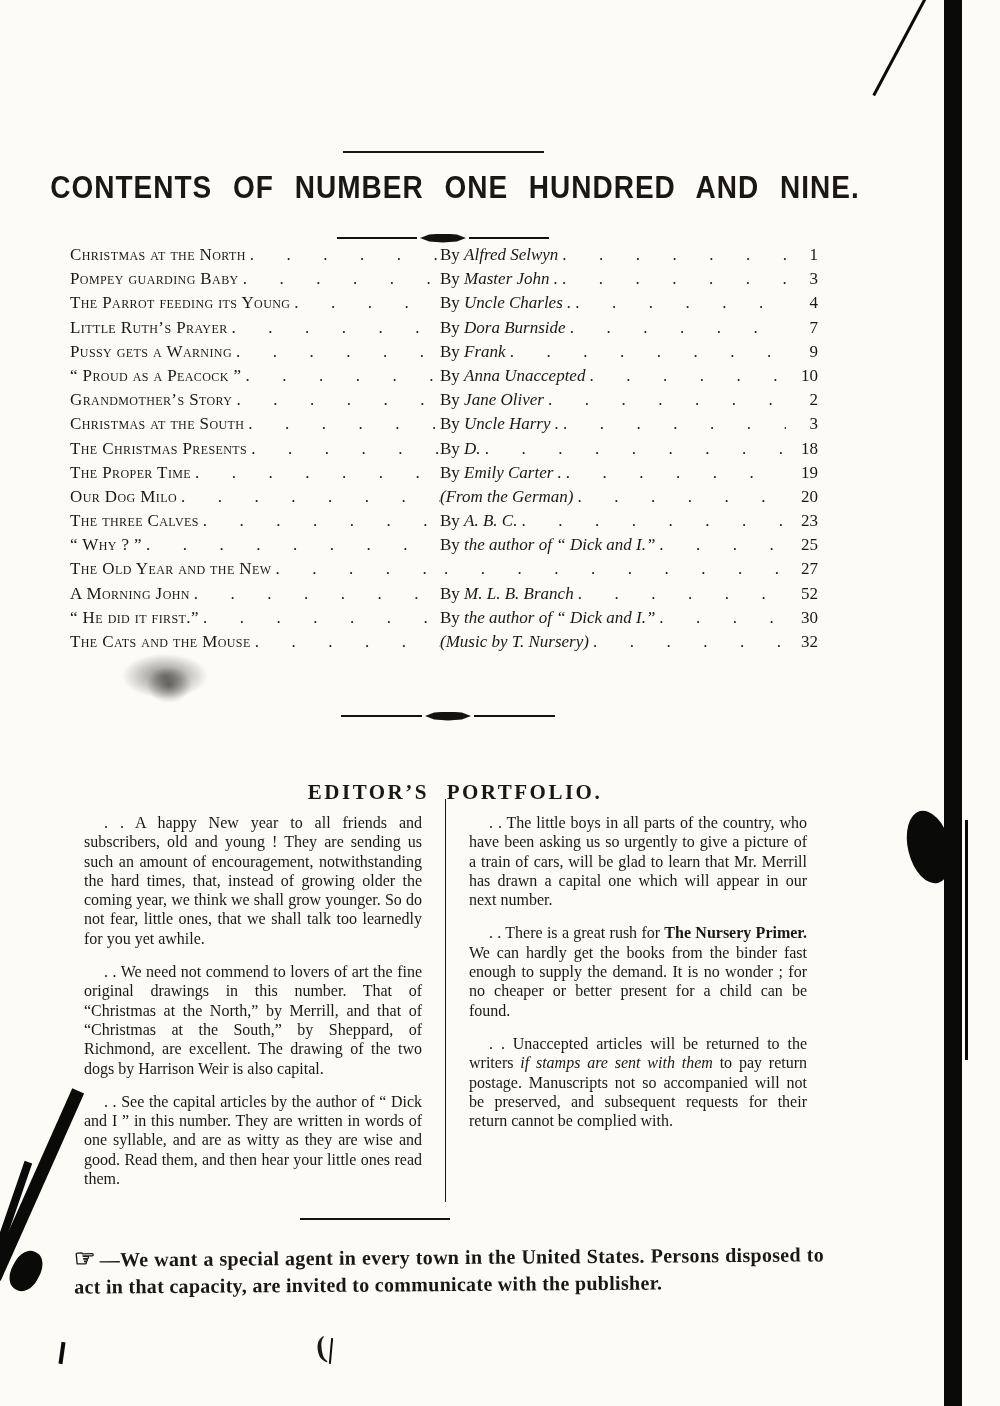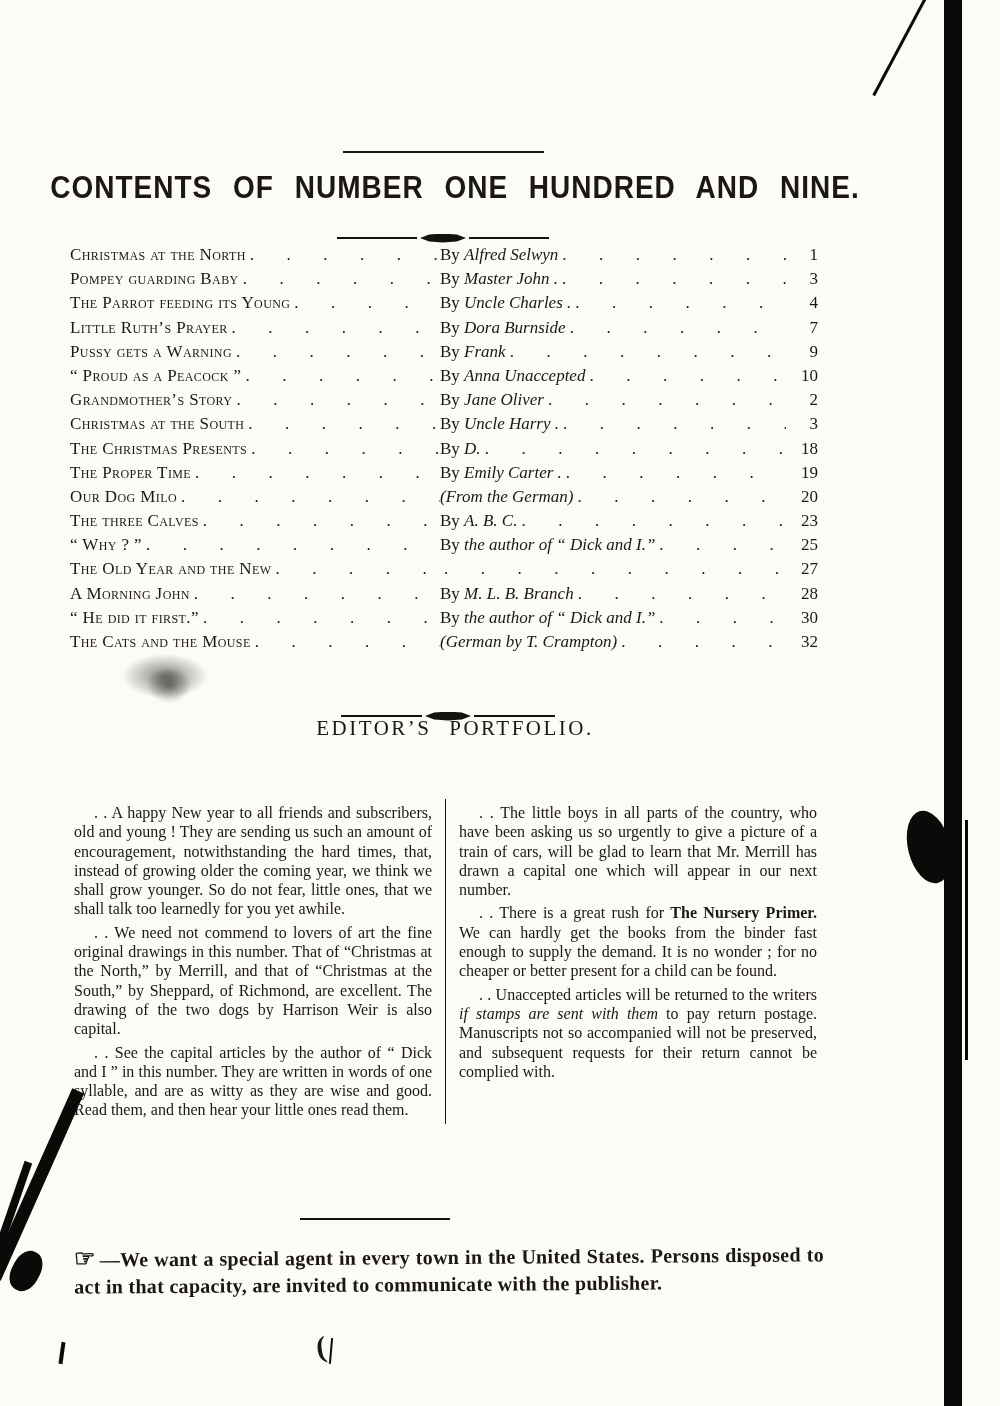--- a/index.html
+++ b/index.html
@@ -31,25 +31,25 @@
   .toc-rows{margin-top:4px;}
   .toc-row{display:flex;align-items:baseline;height:24.2px;}
   .t-title{white-space:nowrap;font-variant:small-caps;letter-spacing:.4px;}
   .lead{flex:1;min-width:0;overflow:hidden;white-space:pre;padding:0 4px;letter-spacing:1px;}
   .t-by{width:346px;flex:none;display:flex;align-items:baseline;min-width:0;}
   .by{white-space:pre;}
   .author{font-style:italic;white-space:nowrap;}
   .t-page{width:32px;flex:none;text-align:right;}
 
   
-  .portfolio-title{position:absolute;top:716px;left:55px;width:800px;margin:0;text-align:center;
-                   font-size:21px;font-weight:400;letter-spacing:2.5px;word-spacing:10px;}
+  .portfolio-title{position:absolute;top:780px;left:55px;width:800px;margin:0;text-align:center;
+                   font-size:21px;font-weight:700;letter-spacing:2.5px;word-spacing:10px;}
   .cols{position:absolute;top:799px;left:70px;width:752px;display:flex;}
   .col{width:366px;font-size:16px;line-height:19.3px;text-align:justify;}
-  .col p{margin:4px;text-indent:20px;}
+  .col p{margin:14px;text-indent:20px;}
   .vrule{width:1px;background:#1b1814;margin:0 9px;}
   .b{font-weight:700;}
   .i{font-style:italic;}
   .short-rule{position:absolute;top:1218px;left:300px;width:150px;height:2px;background:#14120f;}
 
   
   .footer{position:absolute;top:1243px;left:74px;width:750px;margin:0;font-size:20px;font-weight:700;
           line-height:27px;text-align:justify;letter-spacing:.3px;transform:rotate(-.4deg);}
   .hand{font-size:24px;padding-right:4px;}
 
@@ -242,40 +242,40 @@
         </div>
 
         <div class="toc-row">
           <span class="t-title">A Morning John</span>
           <span class="lead">.      .      .      .      .      .      .      .      .      .      .      .      .      .      .      .</span>
           <span class="t-by">
             <span class="by">By </span>
             <span class="author">M. L. B. Branch</span>
             <span class="lead">.      .      .      .      .      .      .      .      .      .      .      .      .      .      .      .</span>
           </span>
-          <span class="t-page">28</span>
+          <span class="t-page">52</span>
         </div>
 
         <div class="toc-row">
           <span class="t-title">“ He did it first.”</span>
           <span class="lead">.      .      .      .      .      .      .      .      .      .      .      .      .      .      .      .</span>
           <span class="t-by">
             <span class="by">By </span>
             <span class="author">the author of “ Dick and I.”</span>
             <span class="lead">.      .      .      .      .      .      .      .      .      .      .      .      .      .      .      .</span>
           </span>
           <span class="t-page">30</span>
         </div>
 
         <div class="toc-row">
           <span class="t-title">The Cats and the Mouse</span>
           <span class="lead">.      .      .      .      .      .      .      .      .      .      .      .      .      .      .      .</span>
           <span class="t-by">
             <span class="by"></span>
-            <span class="author">(German by T. Crampton)</span>
+            <span class="author">(Music by T. Nursery)</span>
             <span class="lead">.      .      .      .      .      .      .      .      .      .      .      .      .      .      .      .</span>
           </span>
           <span class="t-page">32</span>
         </div>
       </div>
   </div>
 
   <div class="orn-divider d2">
     <span class="orn-line"></span>
     <span class="orn-center"></span>

